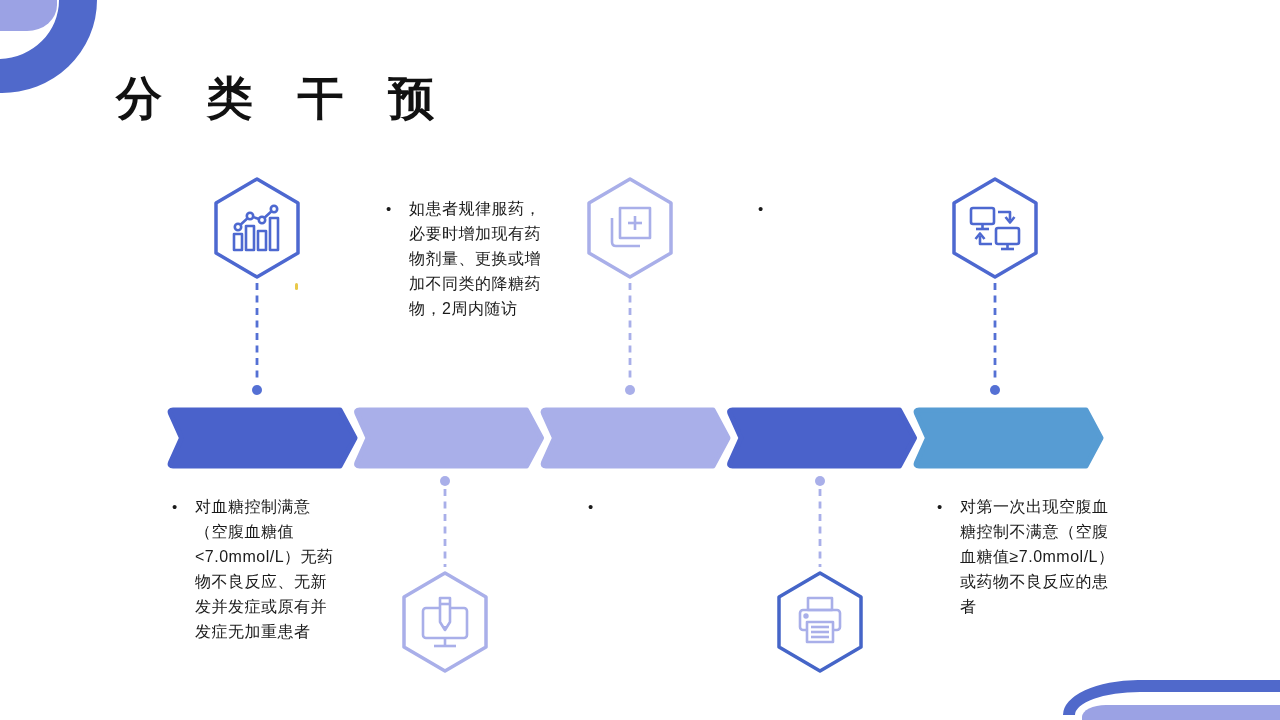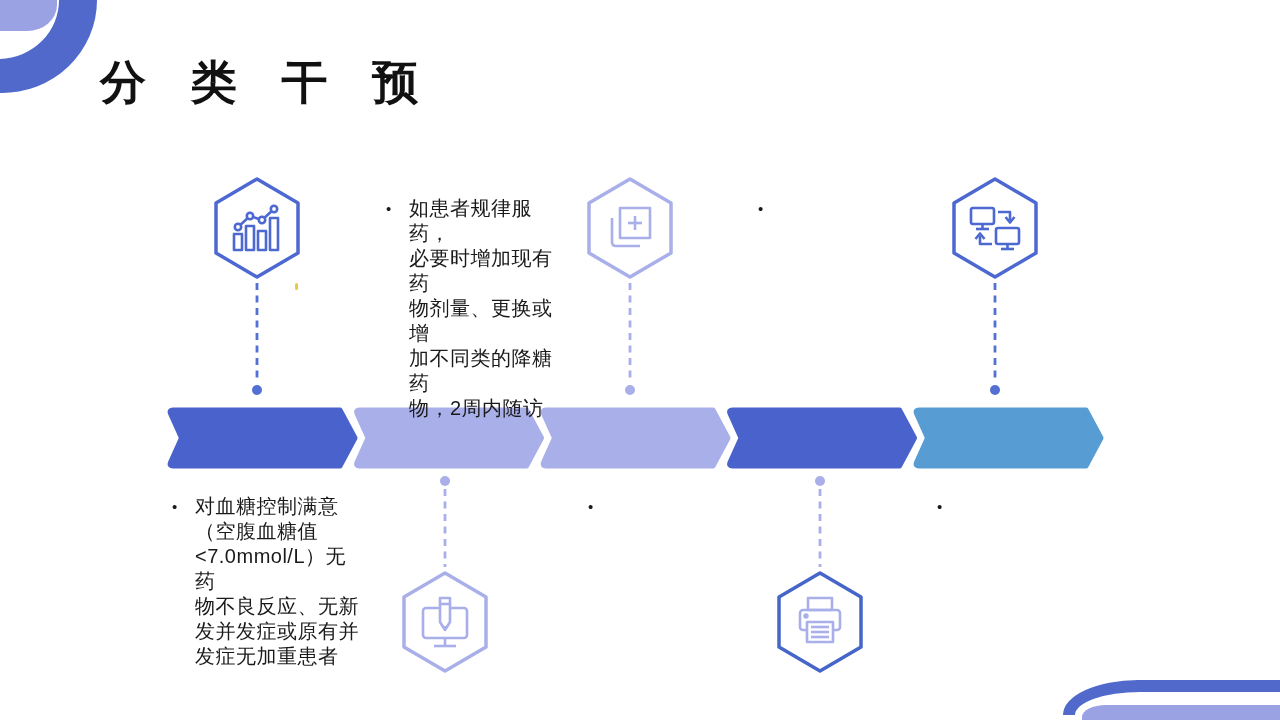--- a/index.html
+++ b/index.html
@@ -7,33 +7,33 @@
          font-family:"Liberation Sans","DejaVu Sans",sans-serif;}
   
   .decor-tl-purple{position:absolute;left:0;top:0;width:57px;height:31px;
     border-bottom-right-radius:30px 26px;}
   .decor-tl-band{position:absolute;left:0;top:0;}
   .decor-br-purple{position:absolute;right:0;bottom:0;width:198px;height:15px;
     border-top-left-radius:24px 12px;}
   .decor-br-band{position:absolute;right:0;bottom:0;}
   .speck{position:absolute;left:295px;top:283px;width:3px;height:7px;border-radius:2px;}
   
-  .title{position:absolute;left:100px;top:52px;margin:0;font-size:46px;font-weight:bold;
+  .title{position:absolute;left:100px;top:52px;margin:16px;font-size:46px;font-weight:bold;
          letter-spacing:16px;color:#111;white-space:nowrap;}
   
   .hex{position:absolute;width:96px;height:106px;}
   .hex svg.frame{position:absolute;left:0;top:0;}
   .hex svg.icon{position:absolute;left:22px;top:27px;}
   
   .bars-svg{position:absolute;left:165px;top:407px;}
   .connector-svg{position:absolute;left:0;top:0;pointer-events:none;}
   
   .note{position:absolute;display:flex;align-items:flex-start;color:#1a1a1a;}
   .note .bullet{font-size:15px;line-height:25px;width:10px;margin-right:13px;flex:none;}
-  .note .note-text{font-size:20px;line-height:25px;white-space:pre-line;letter-spacing:0.5px;}
+  .note .note-text{font-size:16px;line-height:25px;white-space:pre-line;letter-spacing:0.5px;}
   .n-t1{left:386px;top:196px;width:185px;}
   .n-t2{left:758px;top:196px;width:195px;}
   .n-b1{left:172px;top:494px;width:190px;}
   .n-b2{left:588px;top:494px;width:185px;}
   .n-b3{left:937px;top:494px;width:205px;}
 </style>
 </head>
 <body>
 
 <div class="slide">
@@ -185,15 +185,20 @@
 &lt;7.0mmol/L）无药
 物不良反应、无新
 发并发症或原有并
 发症无加重患者</div>
   </div>
   <div class="note n-b2" style="color: rgb(26, 26, 26);">
     <span class="bullet">•</span>
   </div>
   <div class="note n-b3" style="color: rgb(26, 26, 26);">
     <span class="bullet">•</span>
+    <div class="note-text">对第一次出现空腹血
+糖控制不满意（空腹
+血糖值≥7.0mmol/L）
+或药物不良反应的患
+者</div>
   </div>
 
 </div>
 
 </body></html>

